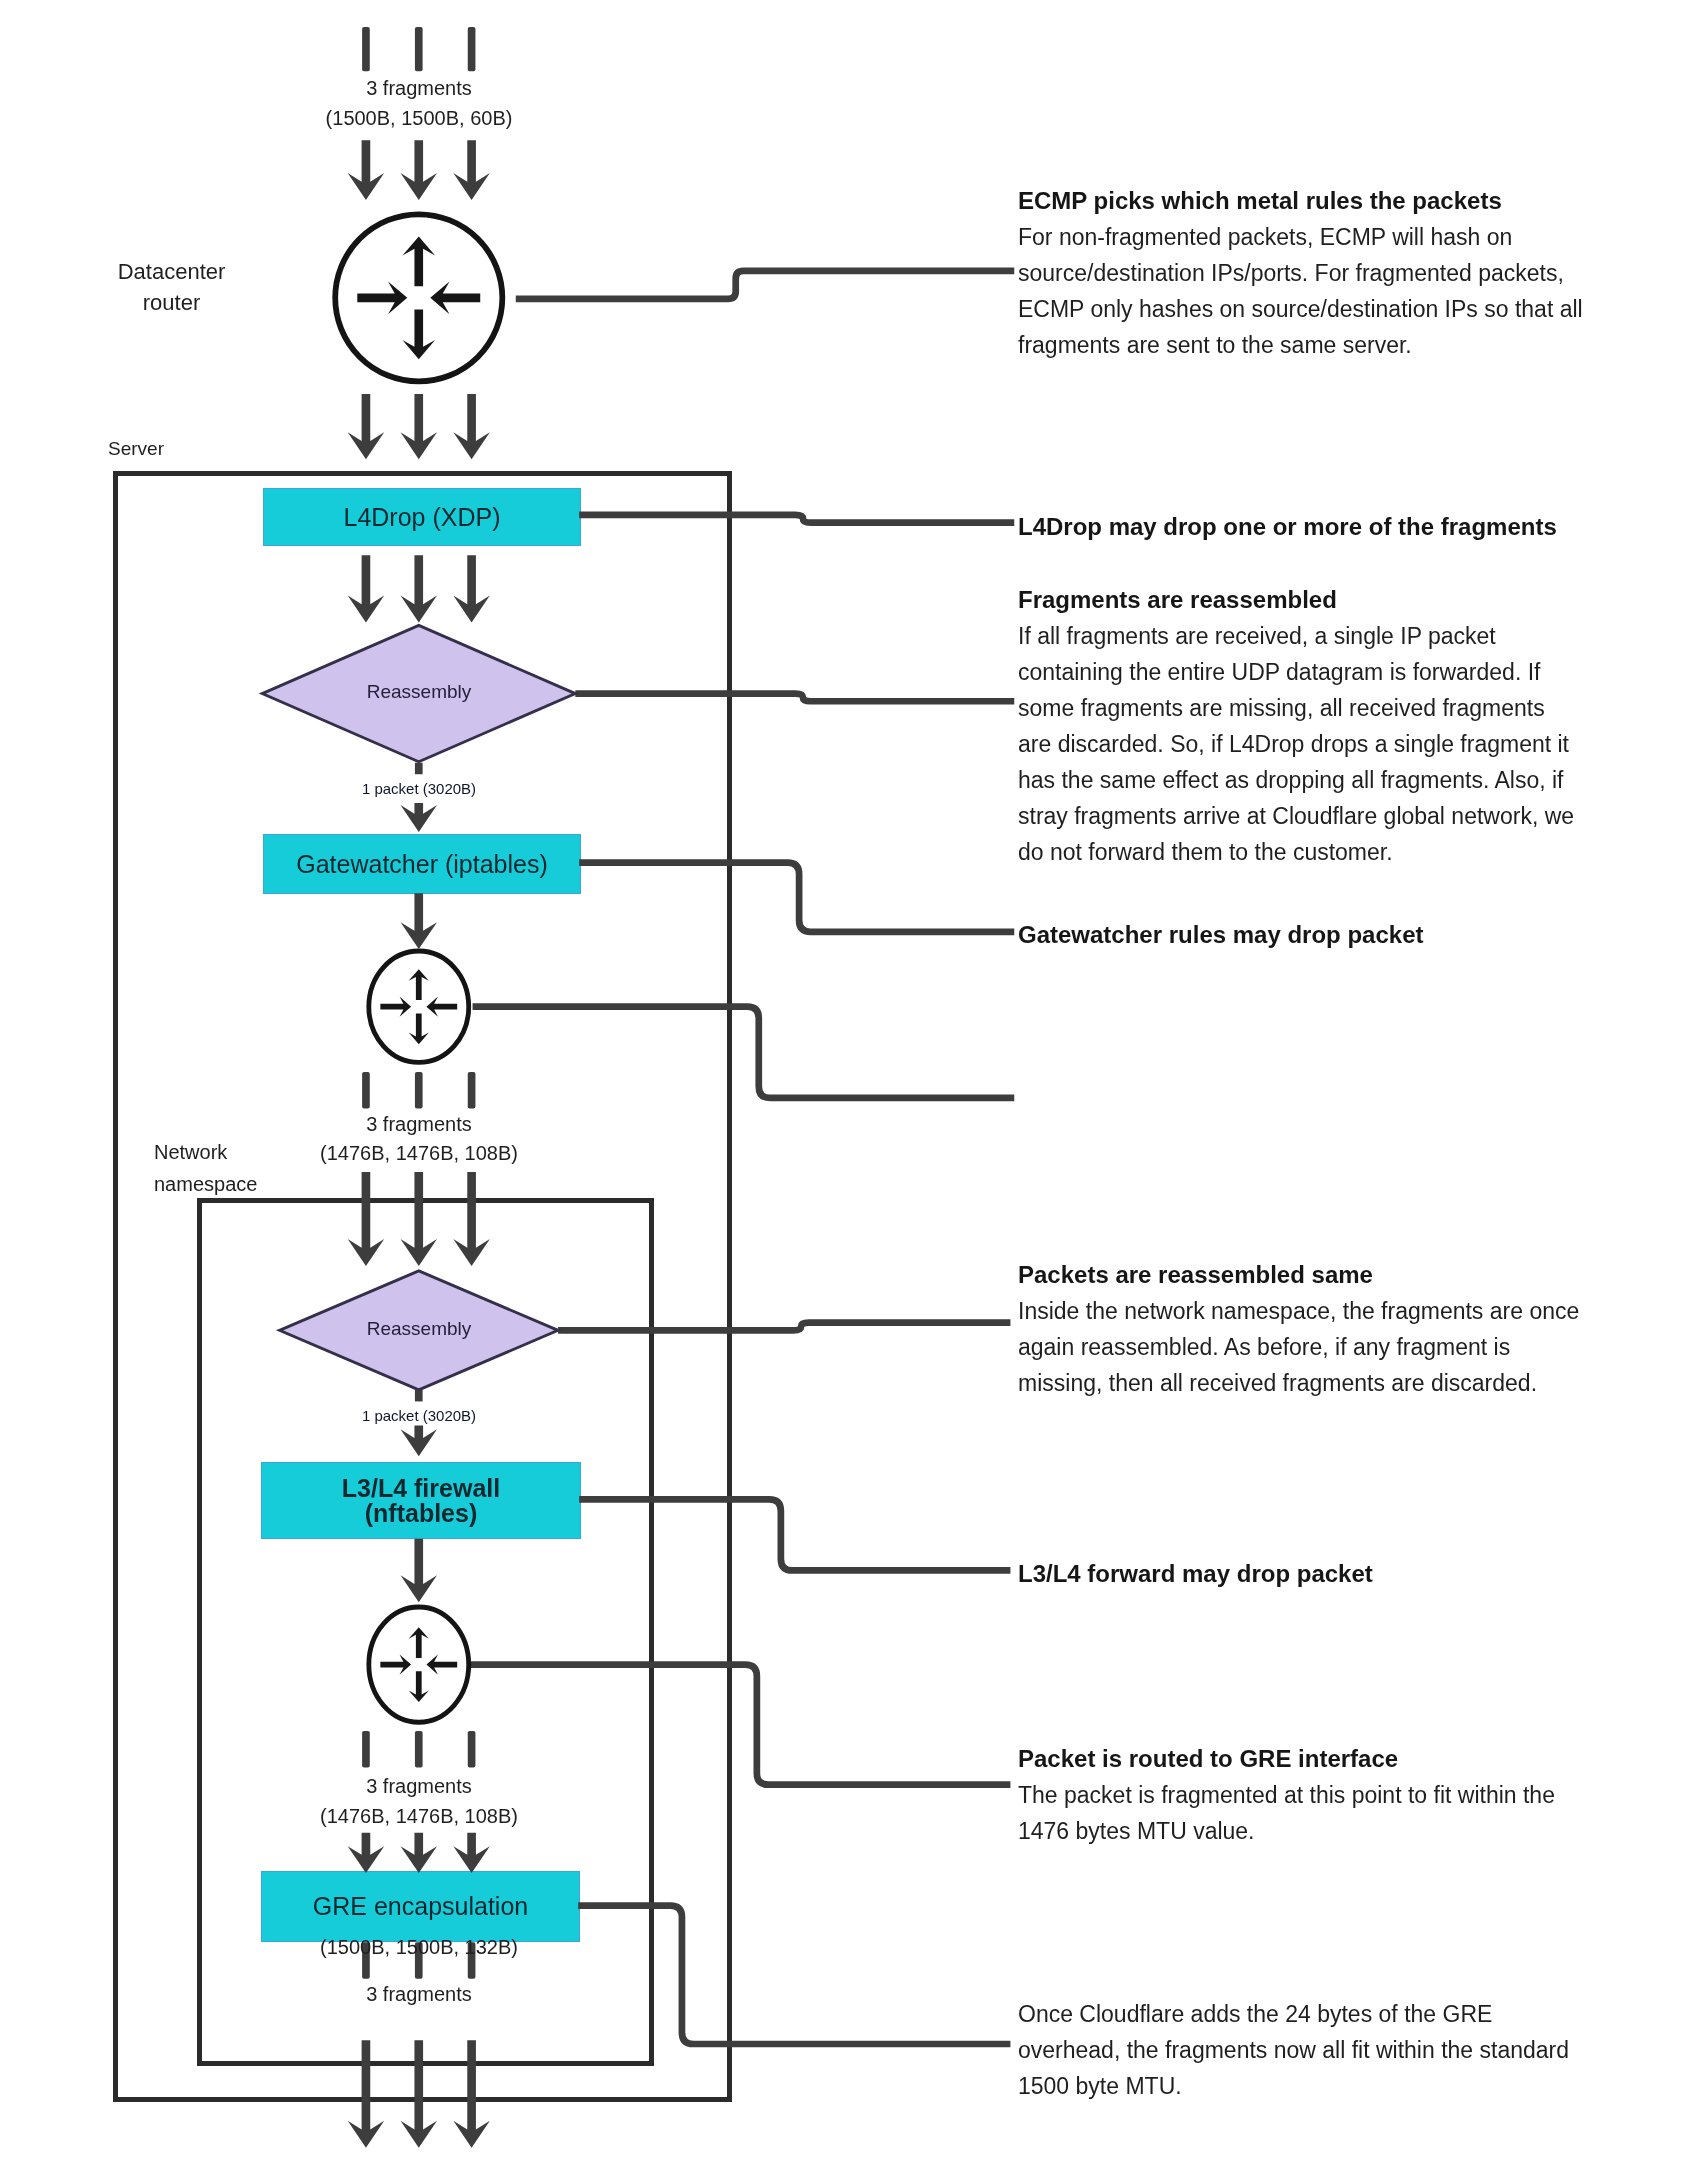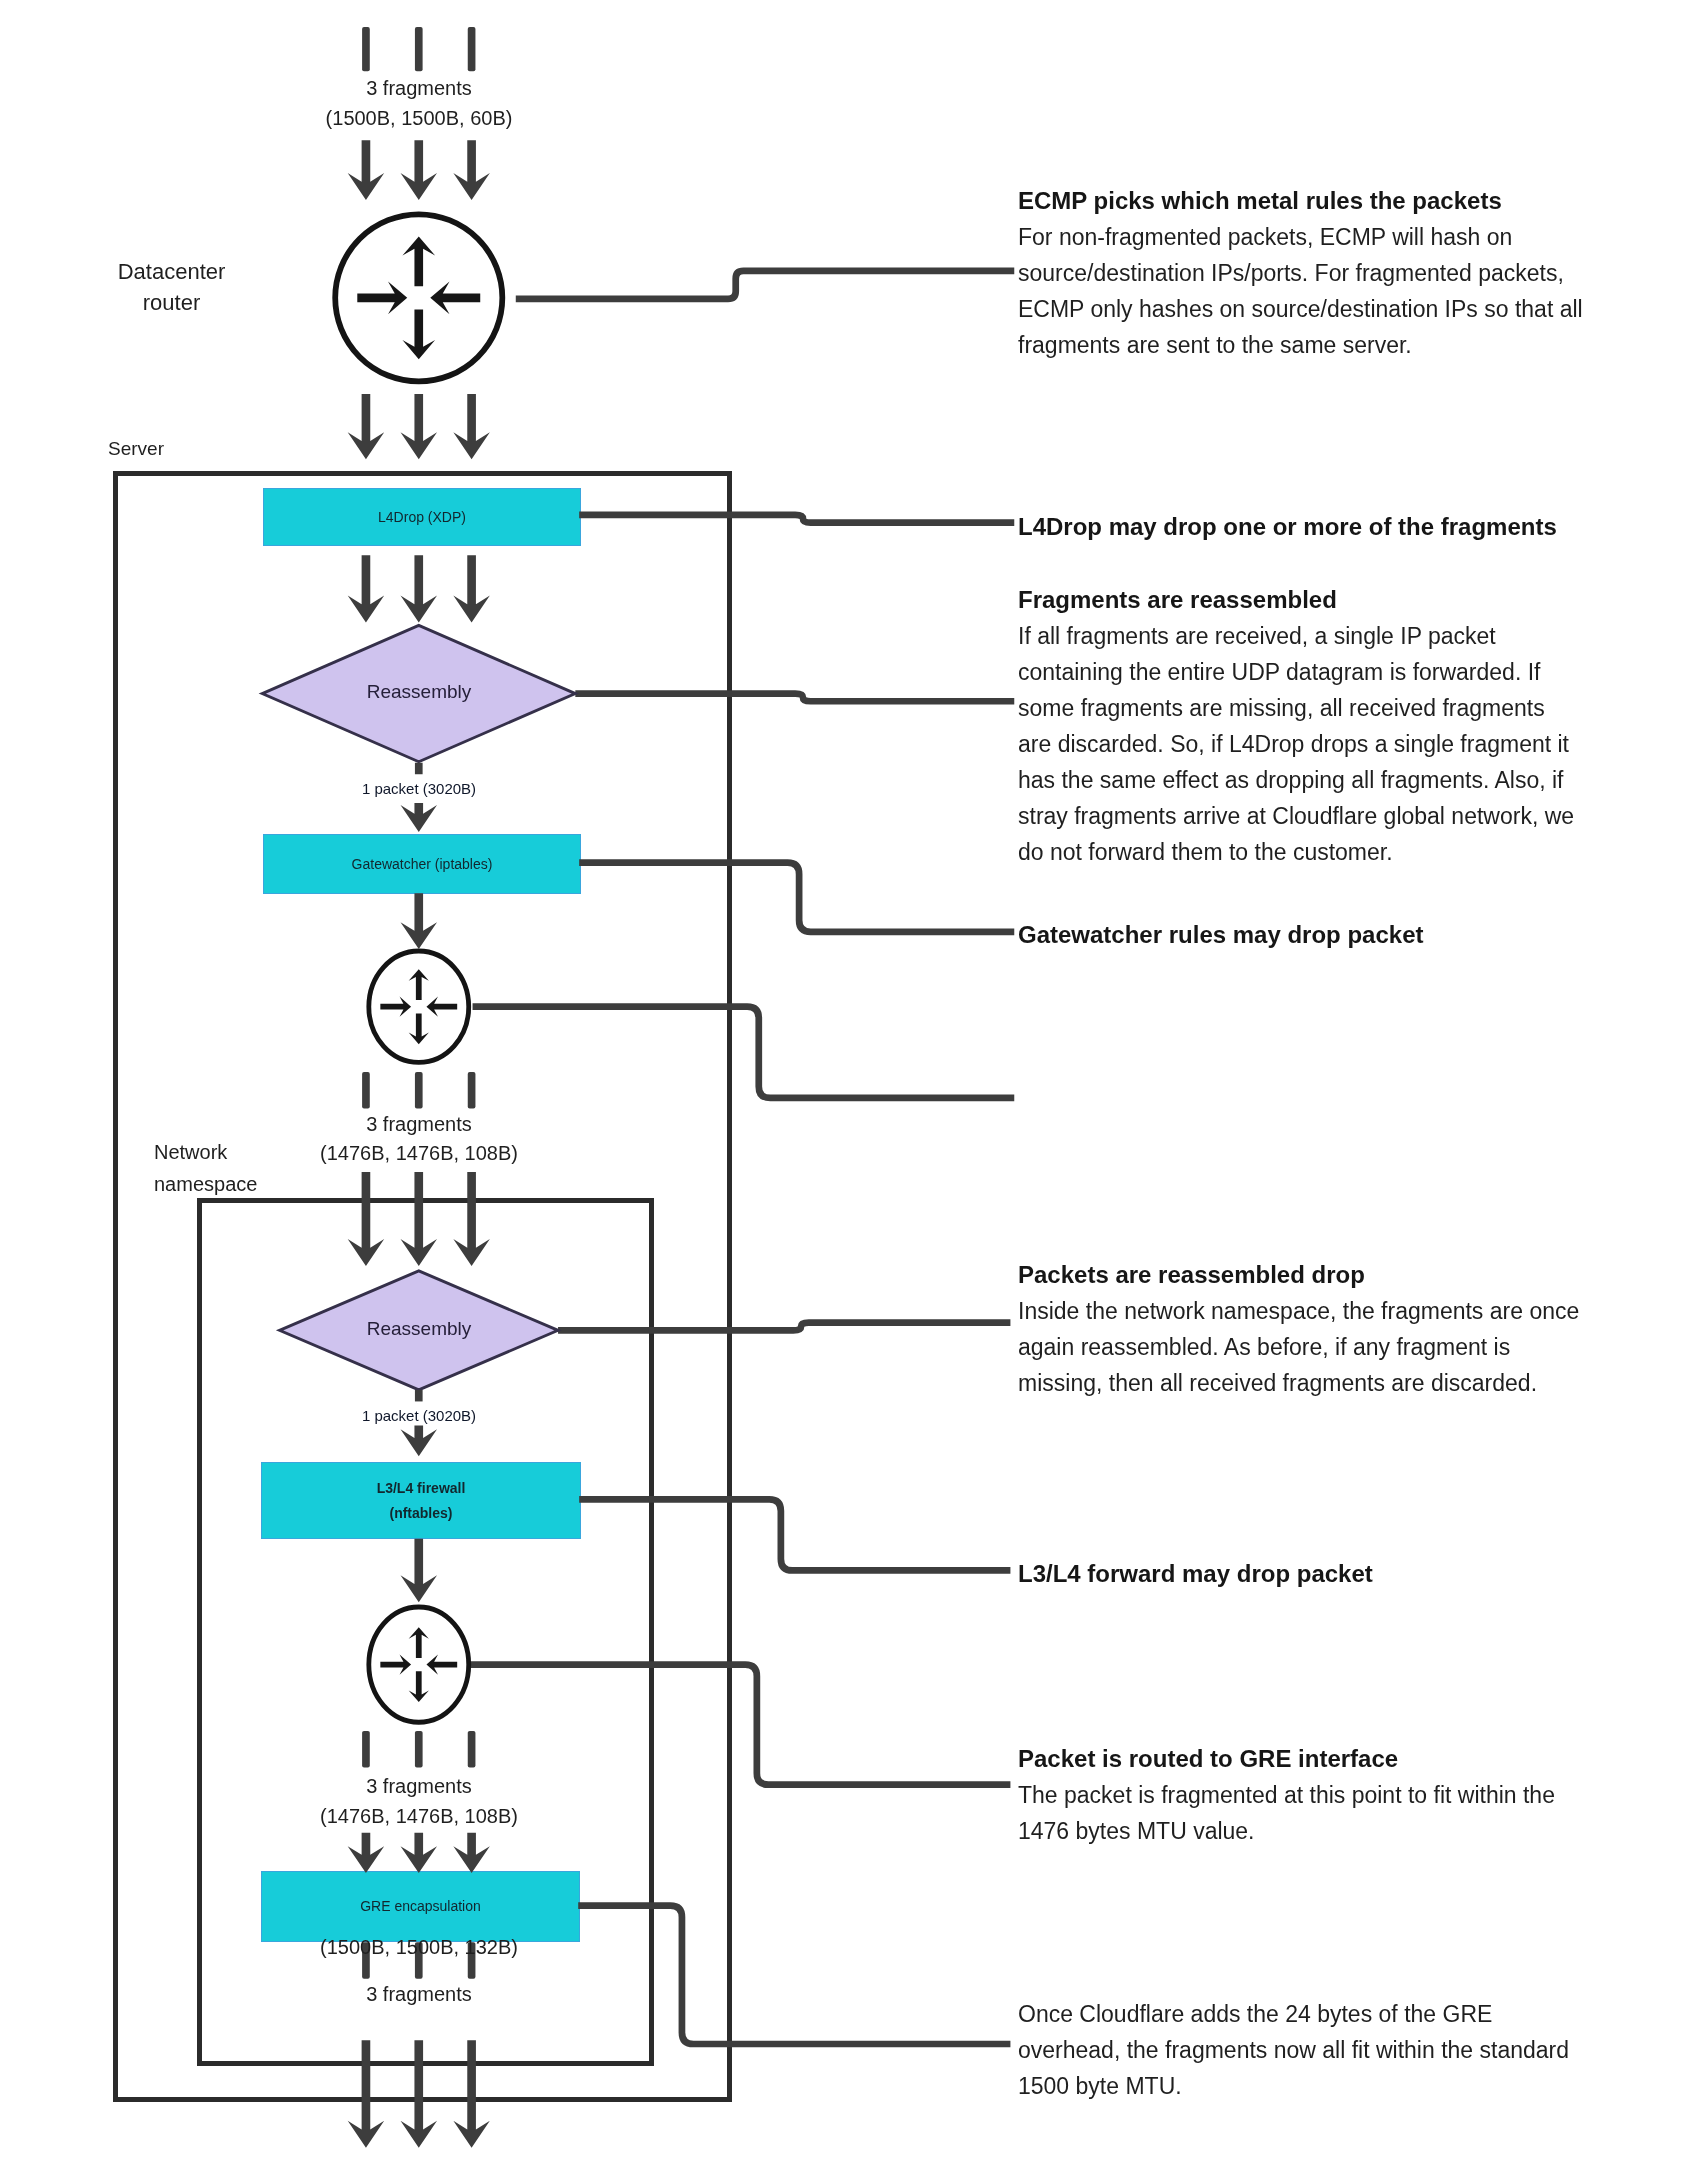--- a/index.html
+++ b/index.html
@@ -6,21 +6,21 @@
     --box_fill:#17ccd9; --box_border:#3aa6dd; --diamond_fill:#cfc3ee; --diamond_border:#35304a;
     --line:#3d3d3d; --ink:#1f1f1f; --frame:#2b2b2b;
   }
   html,body{margin:0;padding:0;background:#fff;}
   #canvas{position:relative;width:1701px;height:2168px;background:#fff;overflow:hidden;
           font-family:"Liberation Sans","DejaVu Sans",sans-serif;color:var(--ink);}
   #diagram{position:absolute;left:0;top:0;z-index:3;pointer-events:none;}
   .frame-box{position:absolute;border:5.8px solid var(--frame);background:transparent;z-index:1;}
   .pbox{position:absolute;background:var(--box_fill);border:1.9px solid var(--box_border);
         display:flex;align-items:center;justify-content:center;text-align:center;
-        font-size:14px;line-height:25px;color:#12272e;white-space:pre-line;z-index:2;}
+        font-size:25px;line-height:25px;color:#12272e;white-space:pre-line;z-index:2;}
   .lbl{position:absolute;z-index:4;}
   .center{text-align:center;}
   .flow-label{font-size:20px;line-height:27px;}
   .packet-label{font-size:15px;line-height:29px;color:#0f172a;}
   .side-label{font-size:22px;line-height:31px;white-space:pre-line;text-align:center;}
   .ns-label{font-size:20px;line-height:32px;white-space:pre-line;}
   .server-label{font-size:19px;}
   .dlabel{position:absolute;z-index:4;font-size:19px;color:#26203a;text-align:center;}
   .ann{position:absolute;left:1018px;width:672px;z-index:4;}
   .ann .heading{font-weight:bold;font-size:24px;line-height:36px;color:#161616;}
@@ -168,21 +168,21 @@
 some fragments are missing, all received fragments
 are discarded. So, if L4Drop drops a single fragment it
 has the same effect as dropping all fragments. Also, if
 stray fragments arrive at Cloudflare global network, we
 do not forward them to the customer.</div>
   </div>
   <div class="ann" style="top:917px;">
     <div class="heading">Gatewatcher rules may drop packet</div>
   </div>
   <div class="ann" style="top:1257px;">
-    <div class="heading">Packets are reassembled drop</div>
+    <div class="heading">Packets are reassembled same</div>
     <div class="body">Inside the network namespace, the fragments are once
 again reassembled. As before, if any fragment is
 missing, then all received fragments are discarded.</div>
   </div>
   <div class="ann" style="top:1556px;">
     <div class="heading">L3/L4 forward may drop packet</div>
   </div>
   <div class="ann" style="top:1741px;">
     <div class="heading">Packet is routed to GRE interface</div>
     <div class="body">The packet is fragmented at this point to fit within the

